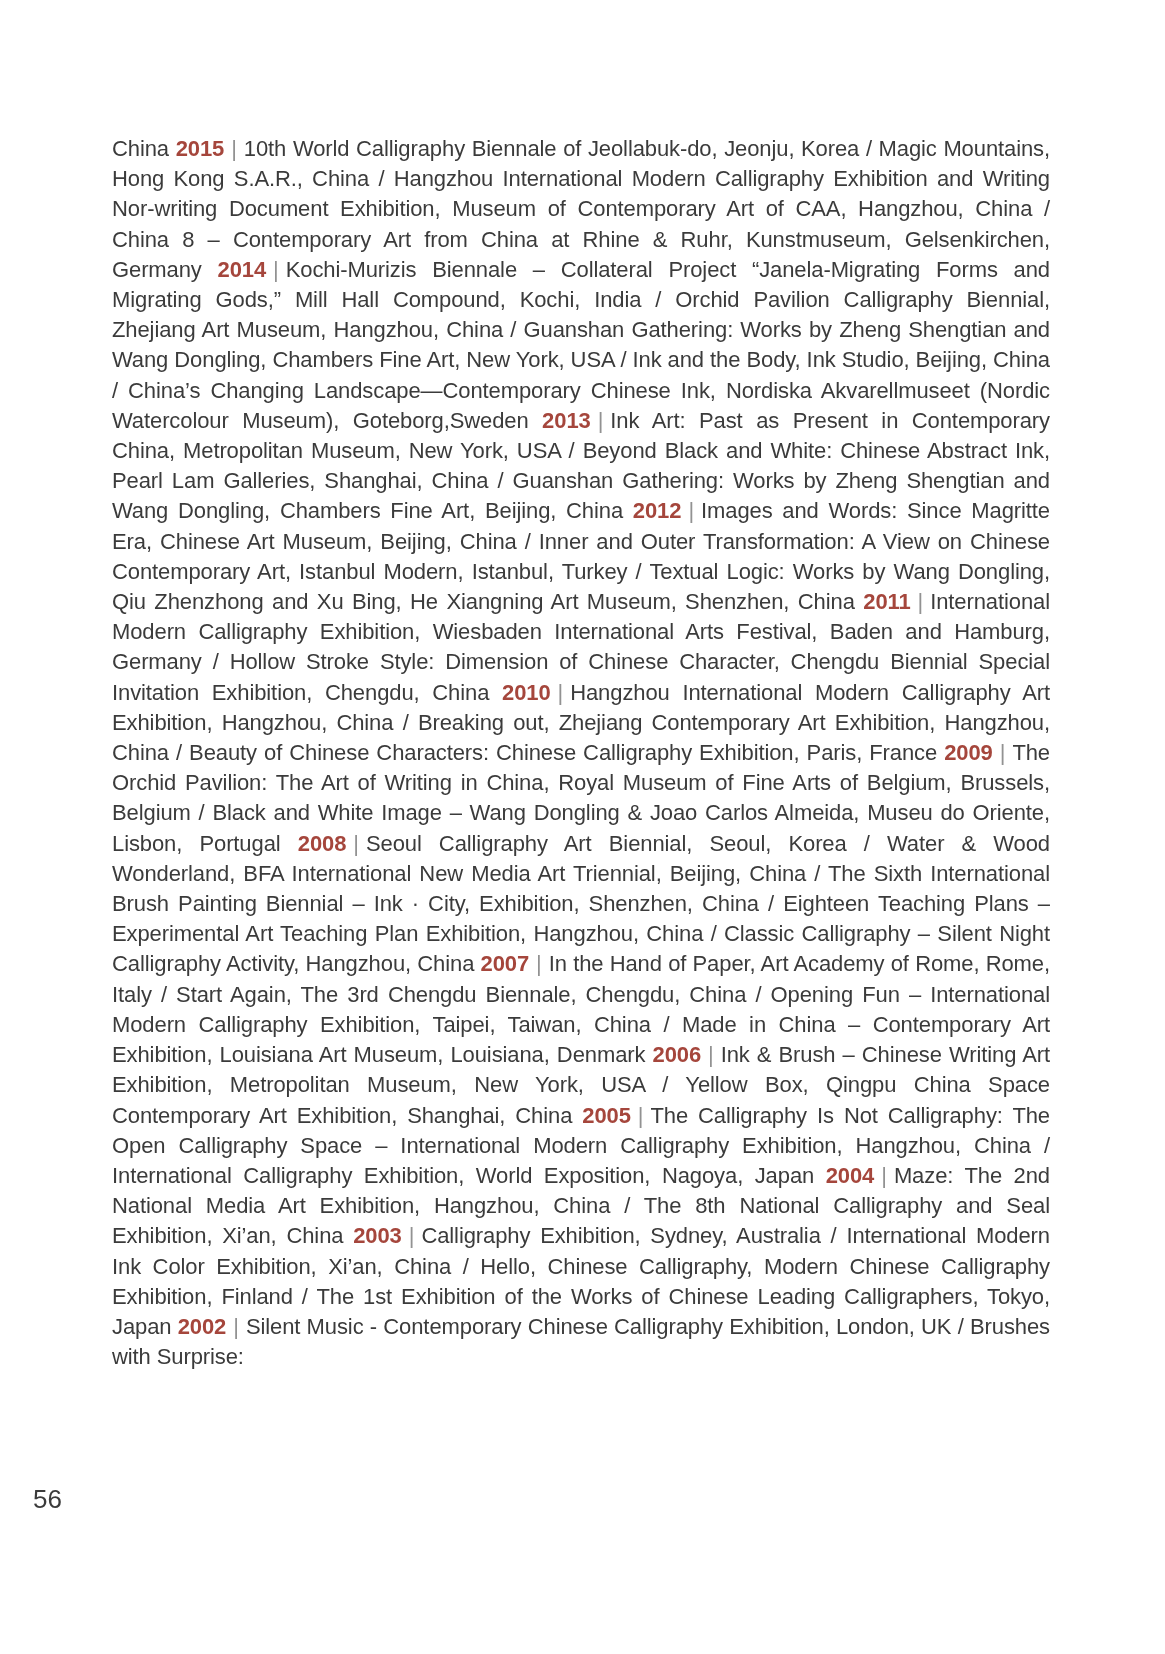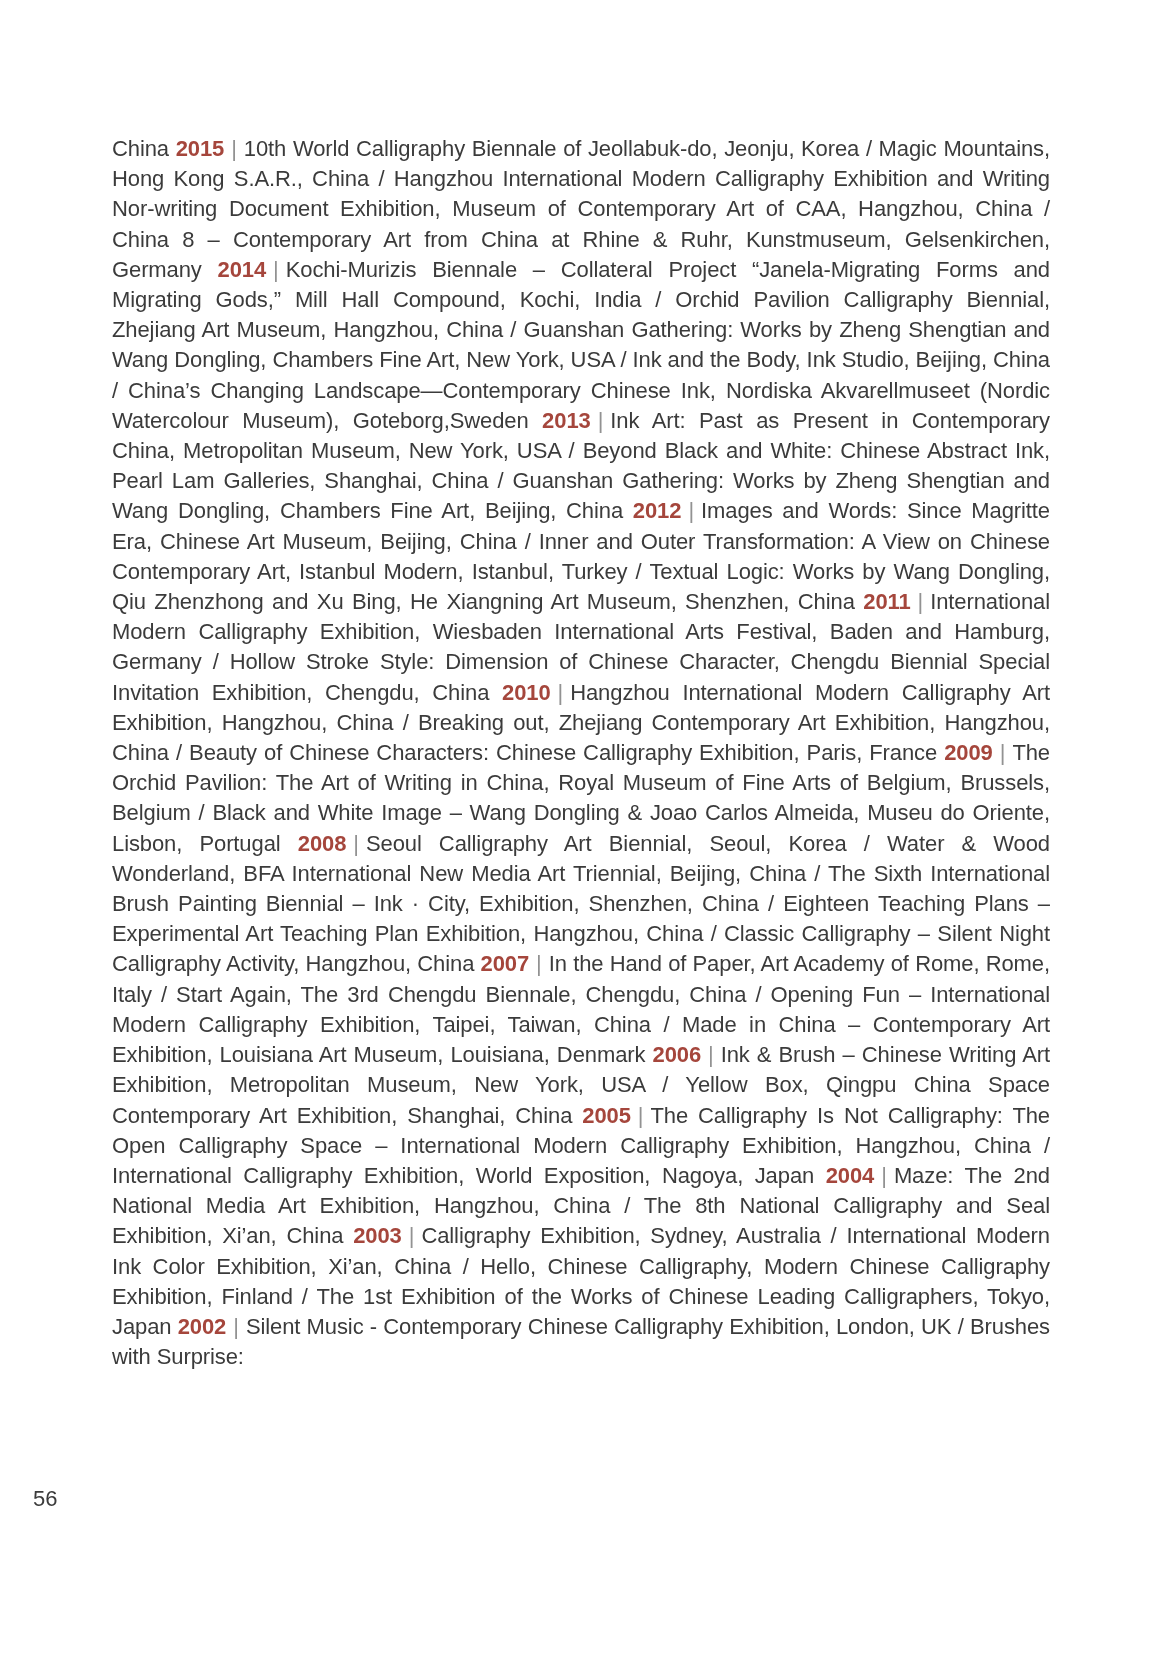--- a/index.html
+++ b/index.html
@@ -42,21 +42,21 @@
   }
   .run-sep {
     color: var(--sep-color, #929292);
     font-weight: 300;
     margin: 0 7px;
   }
   .page-number {
     position: absolute;
     left: 33px;
     top: 1482px;
-    font-size: 22px;
+    font-size: 26px;
     line-height: 34px;
     color: var(--text-color, #3b3b3b);
   }
 </style>
 </head>
 <body style="background: rgb(255, 255, 255);">
 
 <div class="page">
 
   <div class="bio-block">

